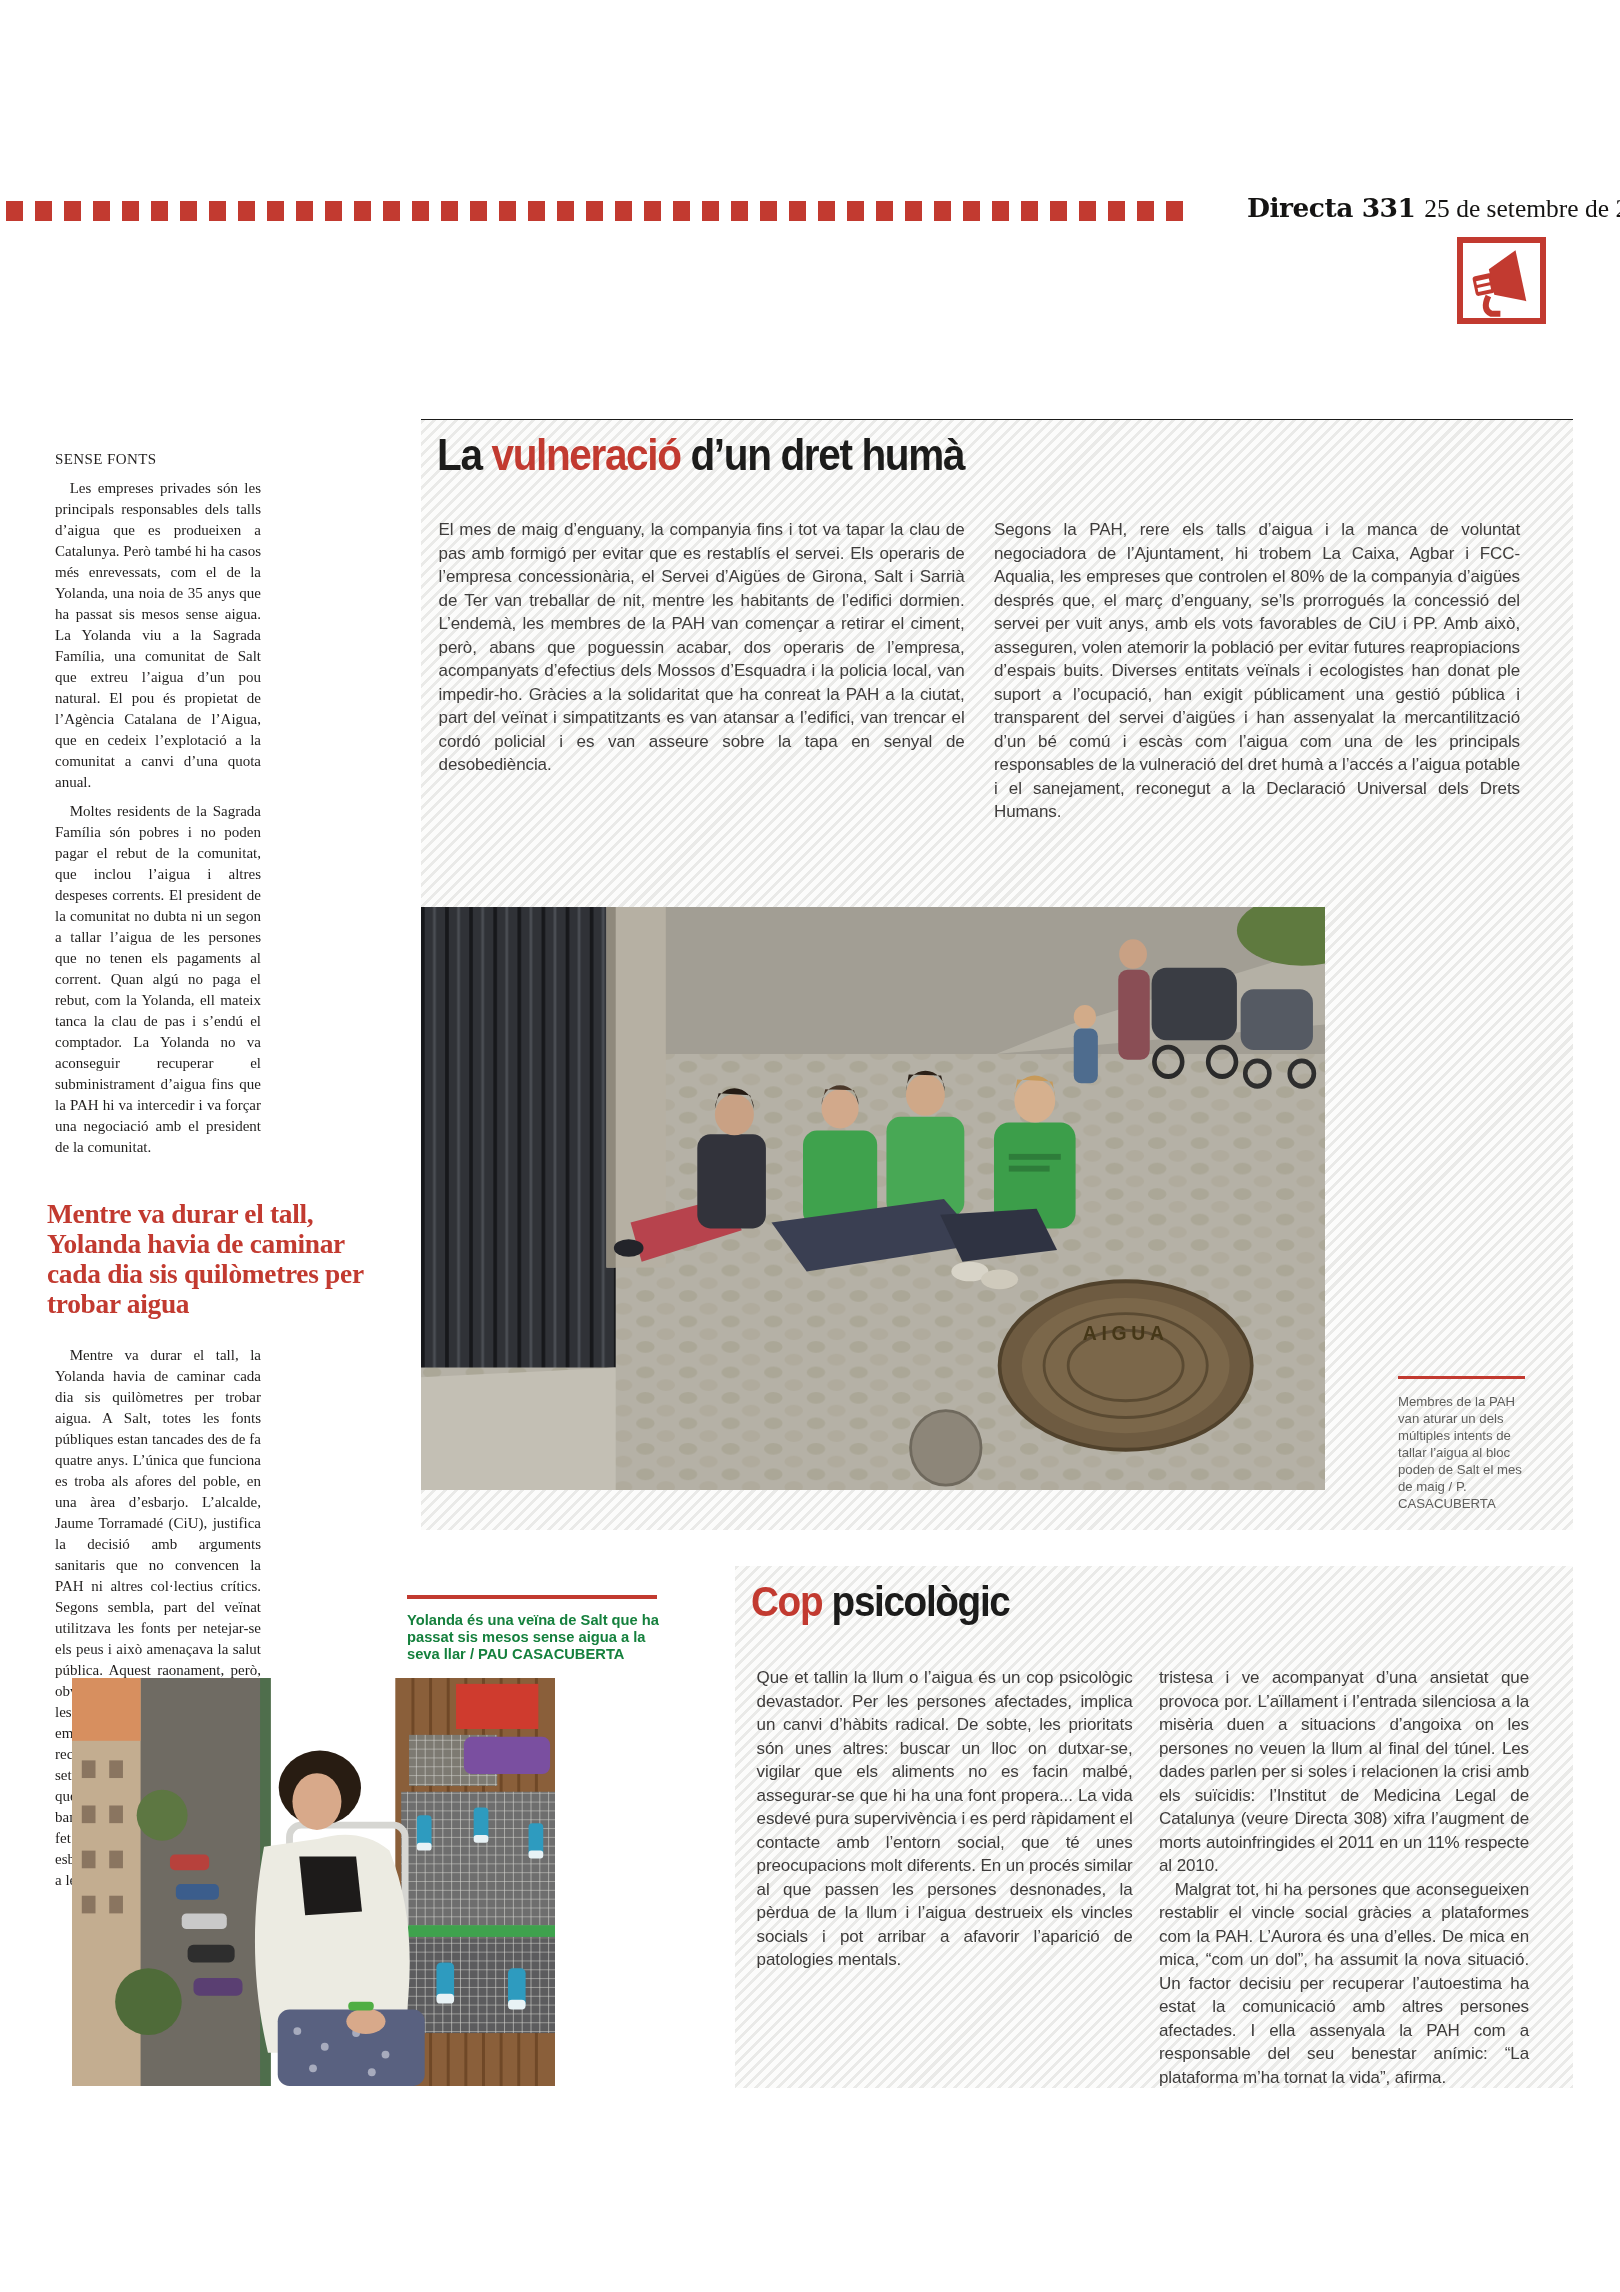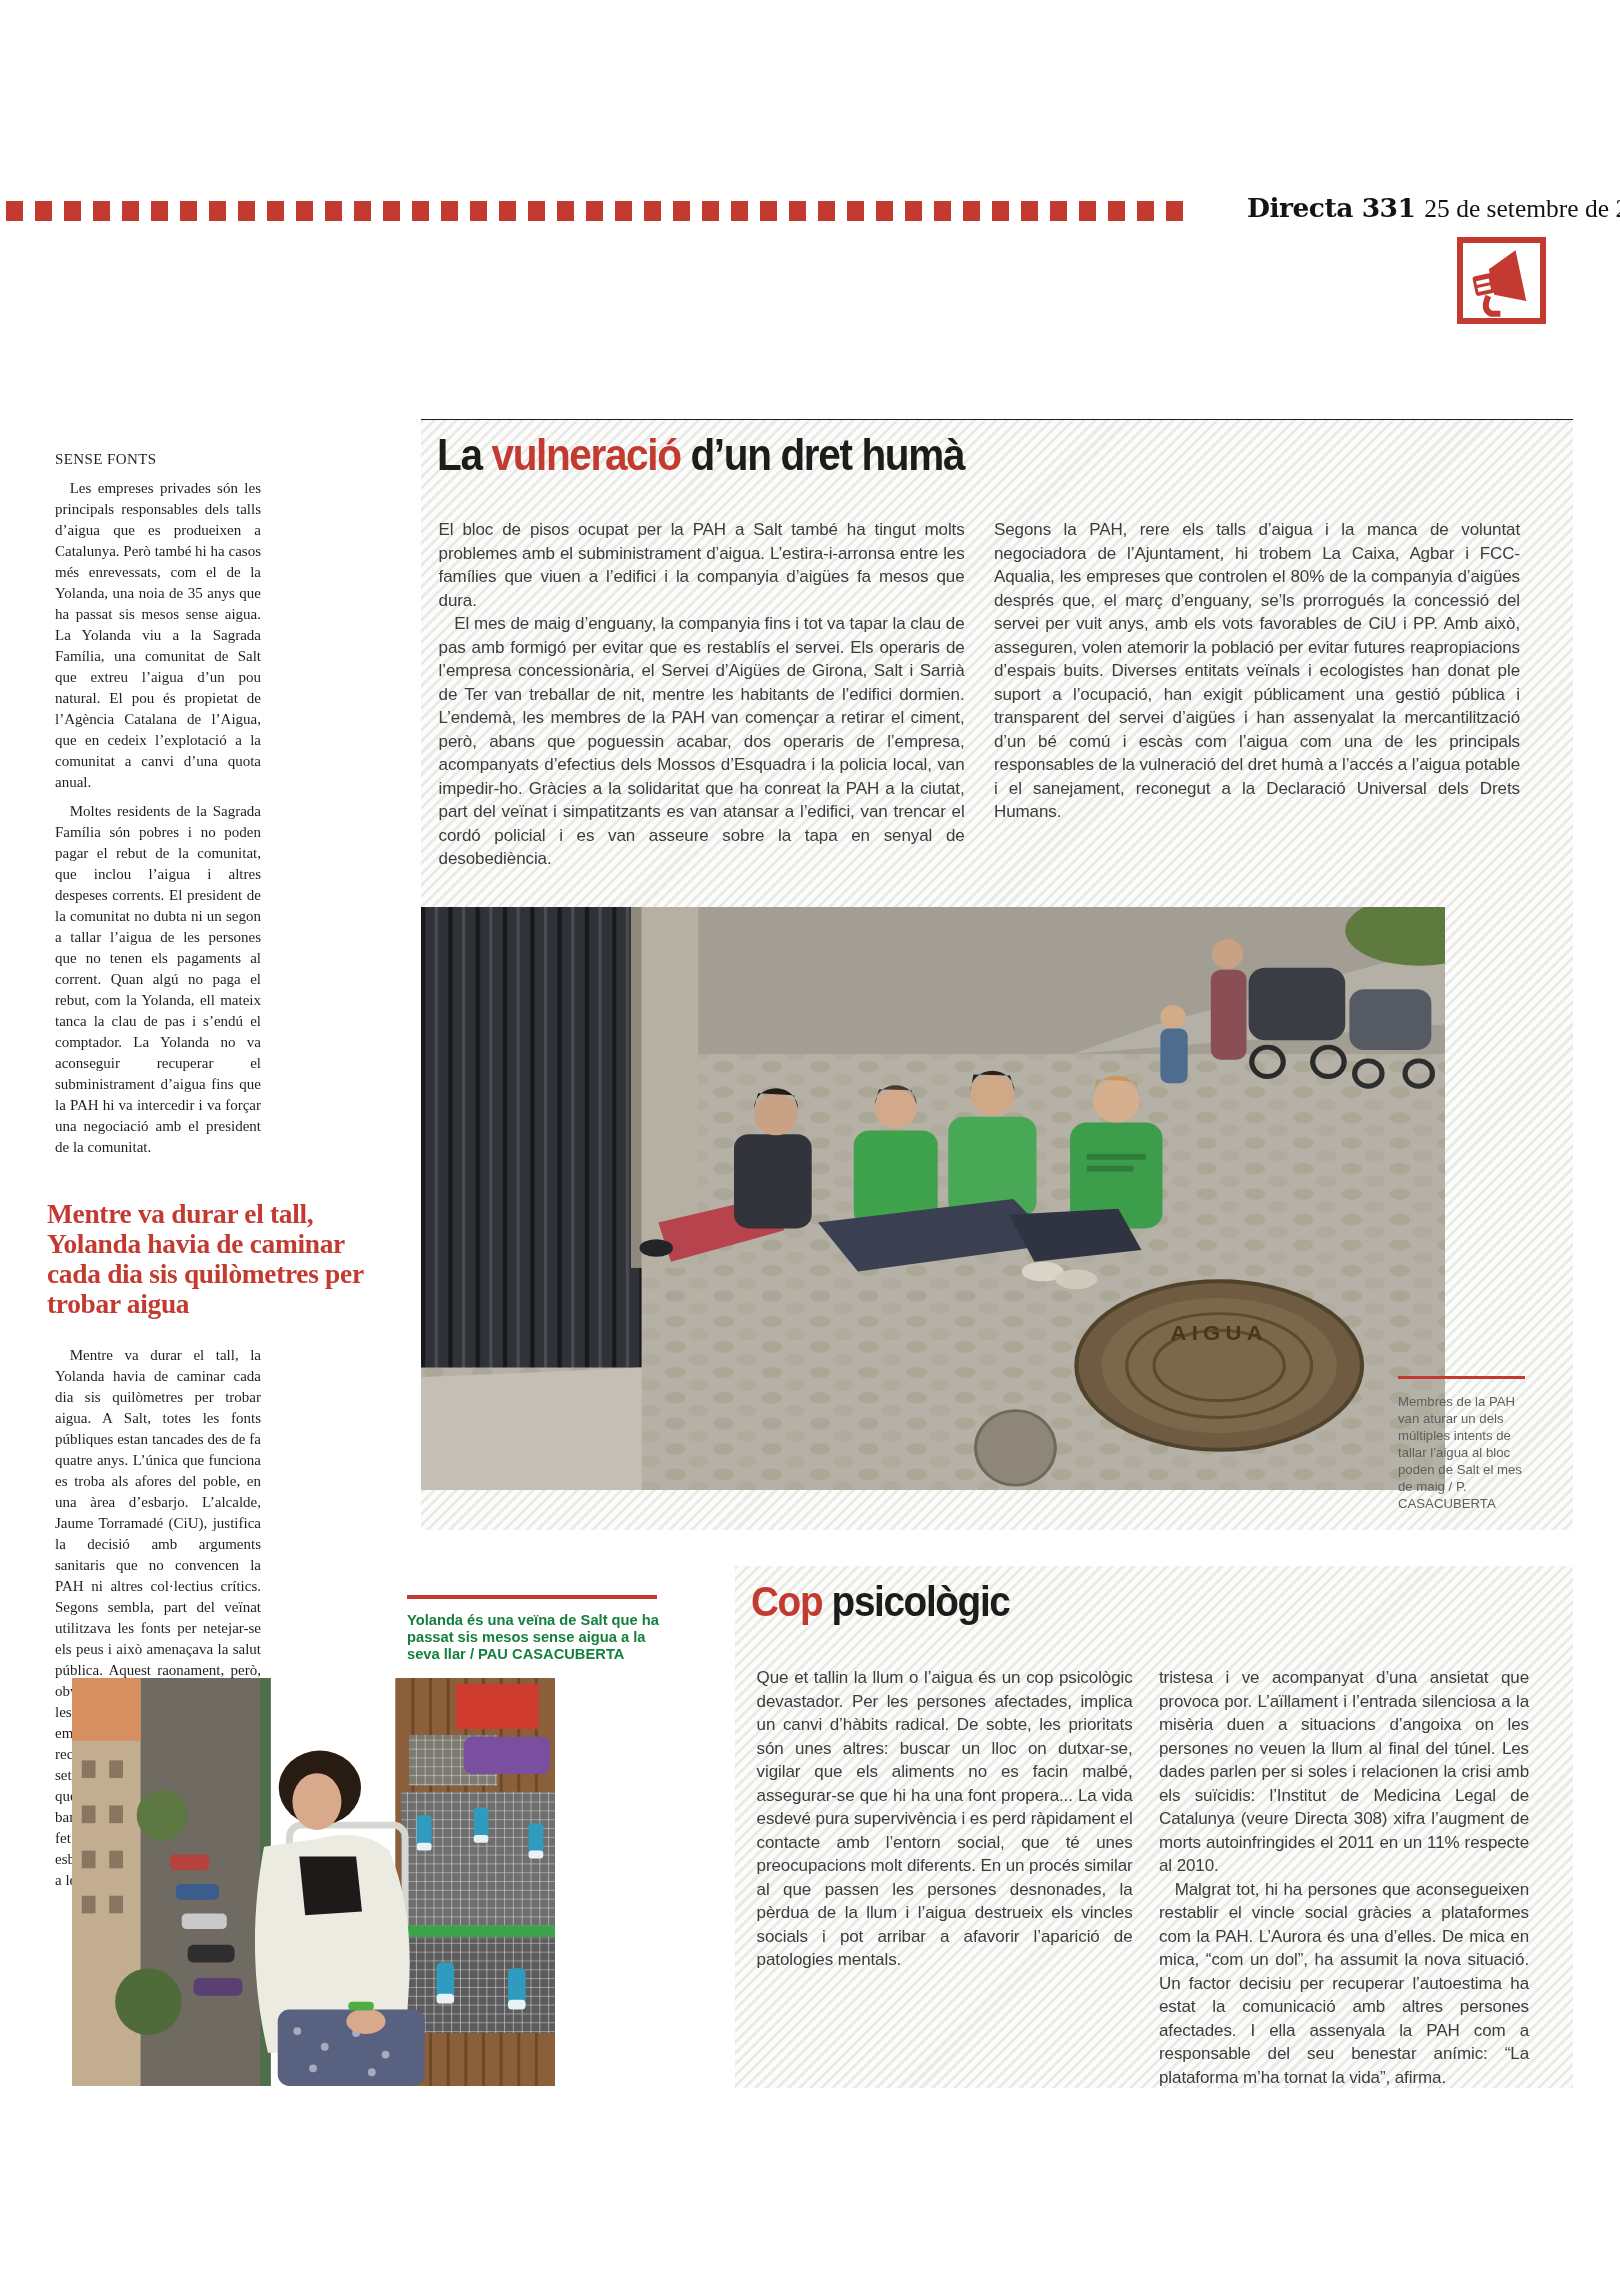--- a/index.html
+++ b/index.html
@@ -37,21 +37,21 @@
   
   .sansbody p{font:17px/23.5px "Liberation Sans",sans-serif;text-align:justify;
     color:#3e3c3b;margin:0;letter-spacing:-0.1px;}
   .sansbody p + p{text-indent:15.7px;}
   .sansbody p.ind{text-indent:15.7px;}
   .a1col1{left:17.6px;top:98px;width:526px;}
   .a1col2{left:573px;top:98px;width:526px;}
   .a2col1{left:21.6px;top:100px;width:376px;}
   .a2col2{left:424px;top:100px;width:370px;}
   
-  .photo1{left:0;top:487px;width:1024px;height:583px;}
+  .photo1{left:0;top:487px;width:904px;height:583px;}
   .photo2{left:72px;top:1678px;width:483px;height:408px;}
   .ph{display:block;width:100%;height:100%;}
   
   .redline{background:#c23a30;}
   .cap1line{left:977px;top:956px;width:127px;height:2.9px;}
   .cap1{left:977px;top:973px;width:139px;font:13.2px/17px "Liberation Sans",sans-serif;color:#5e5e5c;}
   .cap2line{left:407px;top:1595px;width:250px;height:3.9px;}
   .cap2{left:407px;top:1612px;width:257px;font:700 14.7px/17px "Liberation Sans",sans-serif;color:#15803d;}
   svg text{font-family:"Liberation Sans",sans-serif;}
 </style>
@@ -82,21 +82,20 @@
     <p>Moltes residents de la Sagrada Família són pobres i no poden pagar el rebut de la comunitat, que inclou l’aigua i altres despeses corrents. El president de la comunitat no dubta ni un segon a tallar l’aigua de les persones que no tenen els pagaments al corrent. Quan algú no paga el rebut, com la Yolanda, ell mateix tanca la clau de pas i s’endú el comptador. La Yolanda no va aconseguir recuperar el subministrament d’aigua fins que la PAH hi va intercedir i va forçar una negociació amb el president de la comunitat.</p>
     <h3 class="subhead">Mentre va durar el tall, Yolanda havia de caminar cada dia sis quilòmetres per trobar aigua</h3>
     <p class="ind"><span>Mentre va durar el tall, la Yolanda havia de caminar cada dia sis quilòmetres per trobar aigua. A Salt, totes les fonts públiques estan tancades des de fa quatre anys. L’única que funciona es troba als afores del poble, en una àrea d’esbarjo. L’alcalde, Jaume Torramadé (CiU), justifica la decisió amb arguments sanitaris que no convencen la PAH ni altres col·lectius crítics. Segons sembla, part del veïnat utilitzava les fonts per netejar-se els peus i això amenaçava la salut pública. Aquest raonament, però, obvia que, amb les fonts tancades, les famílies opten per emmagatzemar l’aigua en recipients de plàstic durant setmanes senceres, amb el risc que hi apareguin bacteris. D’altra banda, acusen l’alcalde d’haver fet una maniobra hipòcrita per esborrar l’estampa de les garrafes a les fonts del poble.</span> <span class="endmark">◀</span></p>
   </div>
 
   <div class="abs rule-top"></div>
   <div class="abs band1 stripes">
     <h1 class="abs t1 bigtitle"><span>La </span><span class="accent">vulneració</span><span> d’un dret humà</span></h1>
 
     <div class="abs a1col1 sansbody">
-      <p>El bloc de pisos ocupat per la PAH a Salt també ha tingut molts problemes amb el subministrament d’aigua. L’estira-i-arronsa entre les famílies que viuen a l’edifici i la companyia d’aigües fa mesos que dura.</p>
       <p>El mes de maig d’enguany, la companyia fins i tot va tapar la clau de pas amb formigó per evitar que es restablís el servei. Els operaris de l’empresa concessionària, el Servei d’Aigües de Girona, Salt i Sarrià de Ter van treballar de nit, mentre les habitants de l’edifici dormien. L’endemà, les membres de la PAH van començar a retirar el ciment, però, abans que poguessin acabar, dos operaris de l’empresa, acompanyats d’efectius dels Mossos d’Esquadra i la policia local, van impedir-ho. Gràcies a la solidaritat que ha conreat la PAH a la ciutat, part del veïnat i simpatitzants es van atansar a l’edifici, van trencar el cordó policial i es van asseure sobre la tapa en senyal de desobediència.</p>
     </div>
     <div class="abs a1col2 sansbody">
       <p>Segons la PAH, rere els talls d’aigua i la manca de voluntat negociadora de l’Ajuntament, hi trobem La Caixa, Agbar i FCC-Aqualia, les empreses que controlen el 80% de la companyia d’aigües després que, el març d’enguany, se’ls prorrogués la concessió del servei per vuit anys, amb els vots favorables de CiU i PP. Amb això, asseguren, volen atemorir la població per evitar futures reapropiacions d’espais buits. Diverses entitats veïnals i ecologistes han donat ple suport a l’ocupació, han exigit públicament una gestió pública i transparent del servei d’aigües i han assenyalat la mercantilització d’un bé comú i escàs com l’aigua com una de les principals responsables de la vulneració del dret humà a l’accés a l’aigua potable i el sanejament, reconegut a la Declaració Universal dels Drets Humans.</p>
     </div>
 
     <div class="abs photo1">
       <svg class="ph" viewBox="0 0 975 595" preserveAspectRatio="none">
         <defs>
           <pattern id="cobb" width="46" height="26" patternUnits="userSpaceOnUse">

